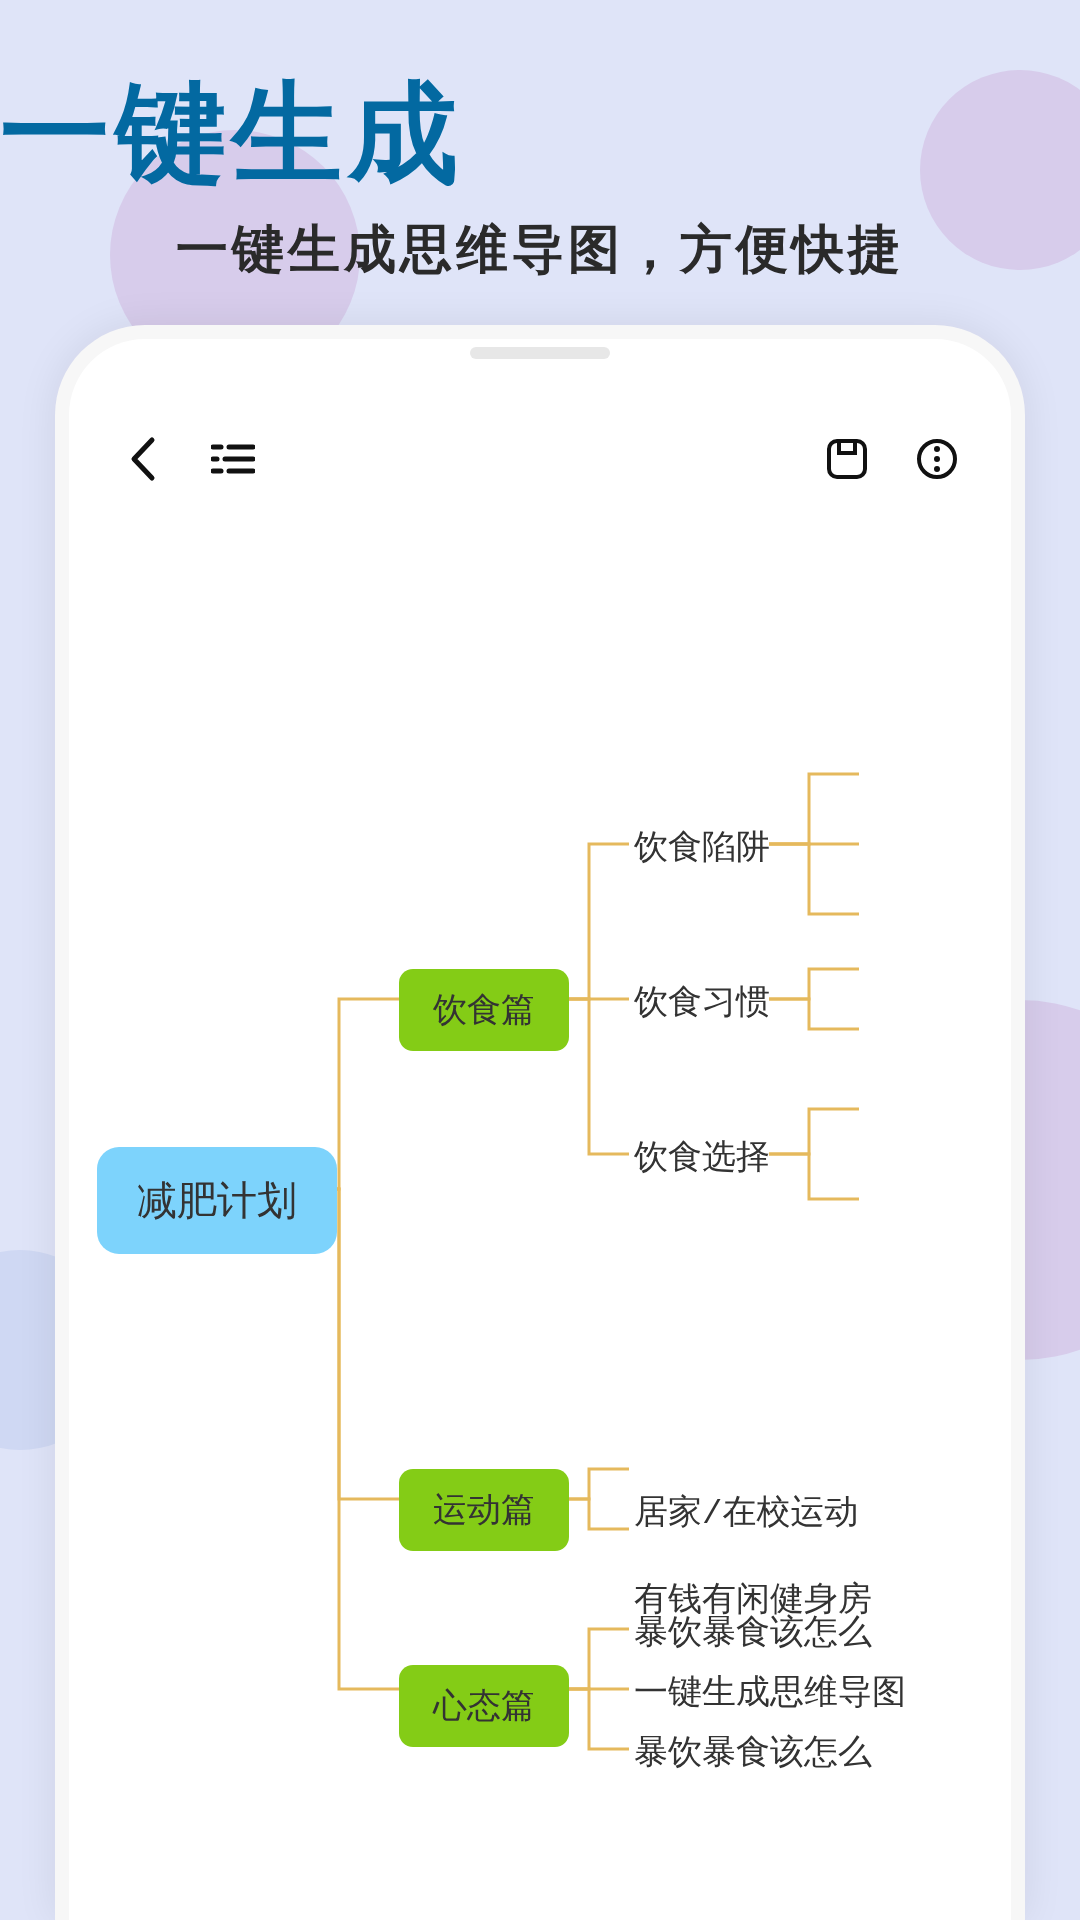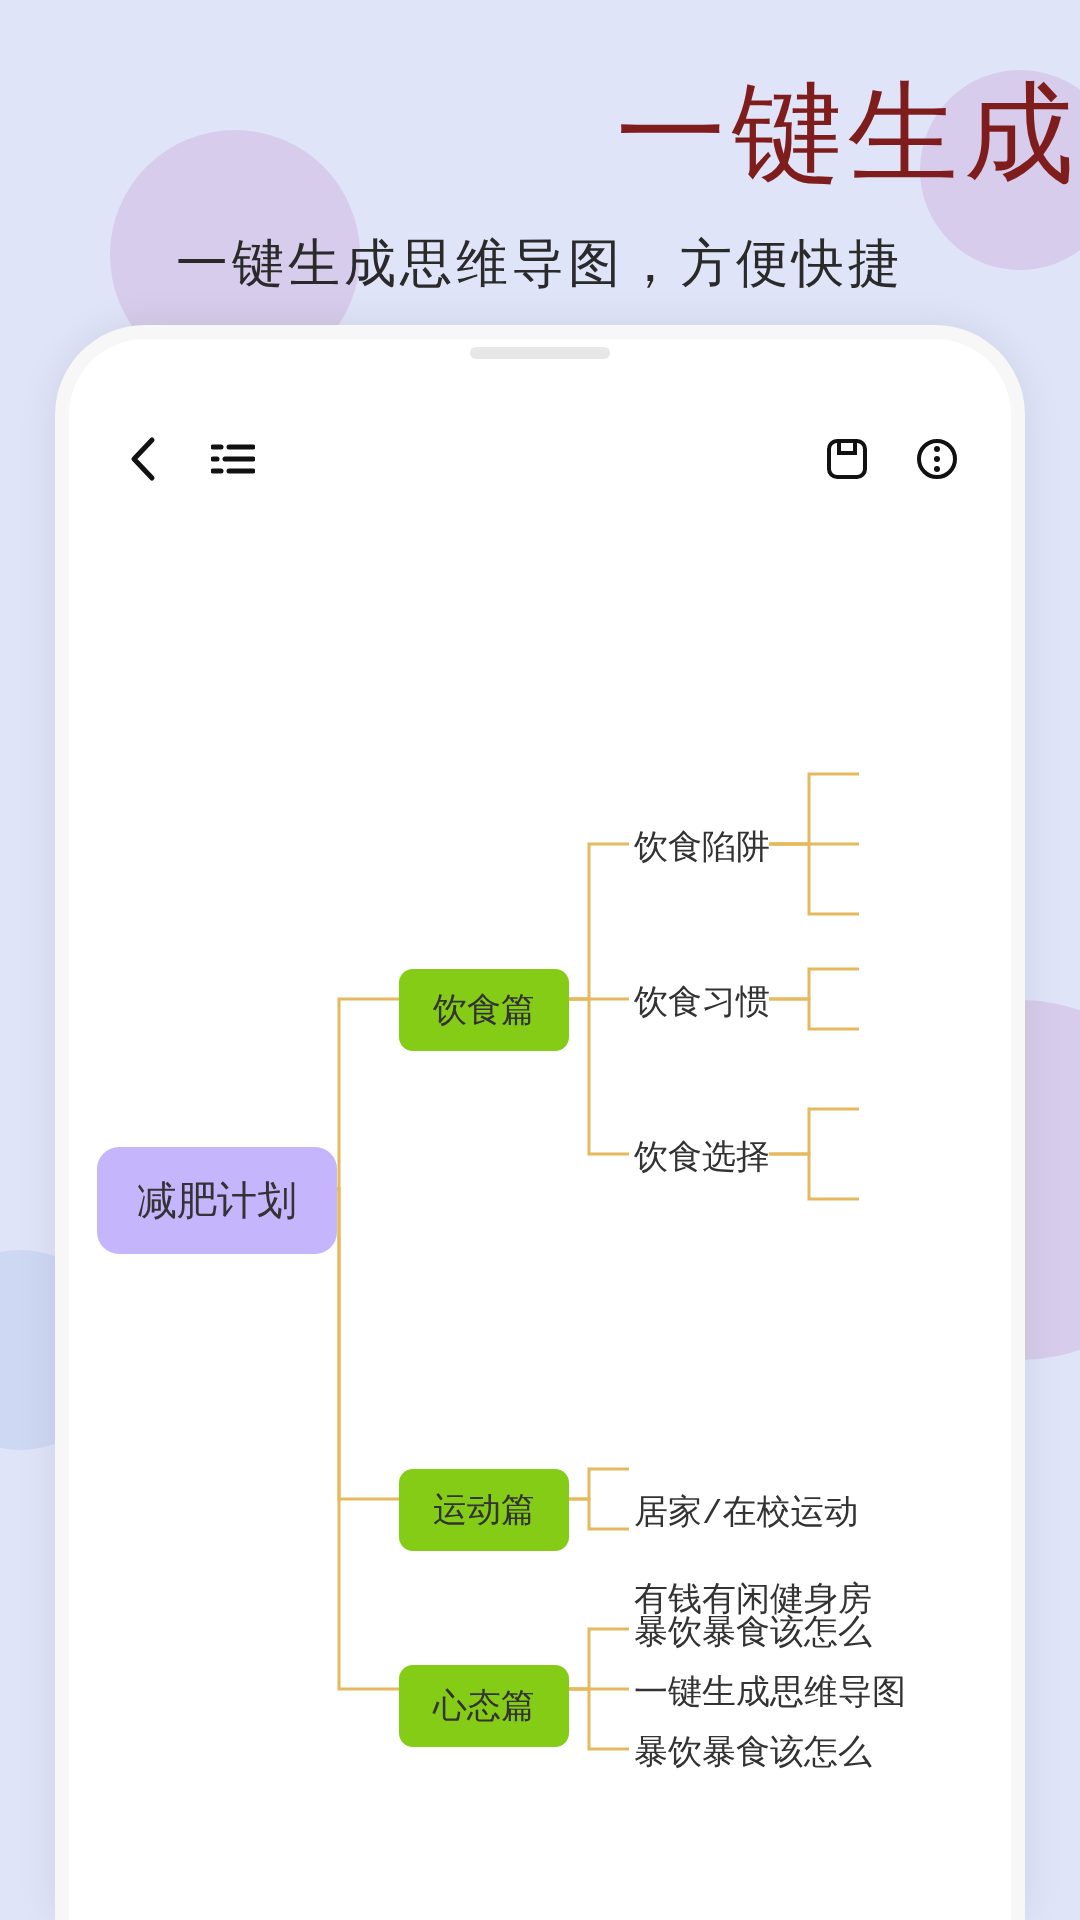--- a/index.html
+++ b/index.html
@@ -6,22 +6,22 @@
   html, body { width: 1080px; height: 1920px; overflow: hidden; font-family: "PingFang SC", "Microsoft YaHei", sans-serif; }
   body { background: #dfe4f8; position: relative; }
 
   
   .circ { position: absolute; border-radius: 50%; }
   .c1 { width: 250px; height: 250px; background: #d7cceb; left: 110px; top: 130px; }
   .c2 { width: 200px; height: 200px; background: #d7cceb; right: -40px; top: 70px; }
   .c3 { width: 360px; height: 360px; background: #d7cceb; right: -120px; top: 1000px; }
   .c4 { width: 200px; height: 200px; background: #cfd8f3; left: -80px; top: 1250px; }
 
-  .promo-title { position: absolute; width: 100%; top: 60px; text-align: right; font-size: 110px; font-weight: 400; color: #7f1d1d; letter-spacing: 6px; }
-  .promo-sub   { position: absolute; width: 100%; top: 215px; text-align: center; font-size: 52px; font-weight: 400; color: #2a2a2a; letter-spacing: 4px; margin-top: 14px; }
+  .promo-title { position: absolute; width: 100%; top: 60px; text-align: left; font-size: 110px; font-weight: 700; color: #0369a1; letter-spacing: 6px; }
+  .promo-sub   { position: absolute; width: 100%; top: 215px; text-align: center; font-size: 52px; font-weight: 700; color: #2a2a2a; letter-spacing: 4px; }
 
   
   .phone {
     position: absolute; left: 55px; top: 325px; width: 970px; height: 1595px;
     background: #fff; border: 14px solid #f7f7f7; border-bottom: none;
     border-radius: 90px 90px 0 0; box-shadow: 0 0 40px rgba(0,0,0,0.08);
     overflow: hidden;
   }
   .speaker { position: absolute; left: 50%; top: 8px; transform: translateX(-50%);
              width: 140px; height: 12px; background: #e7e7e7; border-radius: 10px; }
@@ -31,21 +31,21 @@
   .appbar .sp { flex: 1; }
   .ico-btn { width: 60px; height: 60px; display: flex; align-items: center; justify-content: center; cursor: pointer; }
   .ico-btn + .ico-btn { margin-left: 30px; }
   svg { display: block; }
 
   
   .canvas { position: absolute; left: 0; top: 190px; right: 0; bottom: 0; }
 
   .node { position: absolute; display: flex; align-items: center; justify-content: center;
           font-size: 34px; color: #333; white-space: nowrap; }
-  .root { background: #c4b5fd; border-radius: 22px; padding: 26px 40px; font-size: 40px; text-align: center; }
+  .root { background: #7dd3fc; border-radius: 22px; padding: 26px 40px; font-size: 40px; text-align: center; }
   .cat  { background: #84cc16; border-radius: 14px; padding: 18px 34px; }
   .leaf { font-size: 34px; color: #333; }
 
   
   .lines { position: absolute; inset: 0; }
   .lines polyline { stroke: #e5b95d; stroke-width: 3; fill: none; }
 </style>
 </head>
 <body>
 

